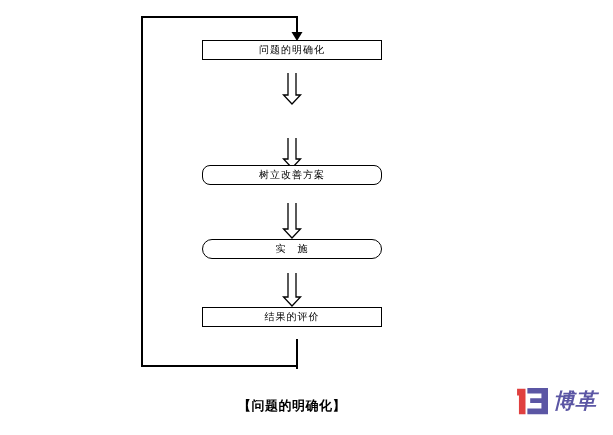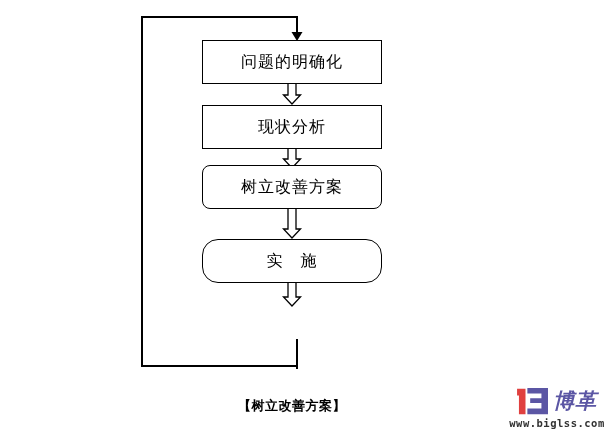--- a/index.html
+++ b/index.html
@@ -19,28 +19,28 @@
     position: absolute;
     left: 0;
     top: 0;
     width: 613px;
     height: 435px;
   }
   .flow-box {
     position: absolute;
     left: 202px;
     width: 180px;
-    height: 44px;
+    height: 20px;
     box-sizing: border-box;
     border: 1.5px solid #000000;
     background: #FFFFFF;
     display: flex;
     align-items: center;
     justify-content: center;
-    font-size: 16px;
+    font-size: 10px;
     color: #000000;
     letter-spacing: 1px;
   }
   .box1 { top: 40px; }
   .box2 { top: 105px; }
   .box3 { top: 165px; border-radius: 8px; }
   .box4 { top: 239px; border-radius: 16px; }
   .box5 { top: 307px; }
   .caption {
     position: absolute;
@@ -103,36 +103,35 @@
 
     <path d="M288,73 L288,95 L283.5,95 L292,104 L300.5,95 L296,95 L296,73" fill="#FFFFFF" stroke="#000000" stroke-width="1.3"></path>
     <path d="M288,138 L288,159 L283.5,159 L292,168 L300.5,159 L296,159 L296,138" fill="#FFFFFF" stroke="#000000" stroke-width="1.3"></path>
     <path d="M288,203 L288,229 L283.5,229 L292,238 L300.5,229 L296,229 L296,203" fill="#FFFFFF" stroke="#000000" stroke-width="1.3"></path>
     <path d="M288,273 L288,297 L283.5,297 L292,306 L300.5,297 L296,297 L296,273" fill="#FFFFFF" stroke="#000000" stroke-width="1.3"></path>
   </svg>
 
   <div class="flow-box box1">
     <span>问题的明确化</span>
   </div>
-  <div class="flow-box box2">
-    <span>现状分析</span>
-  </div>
   <div class="flow-box box3">
     <span>树立改善方案</span>
   </div>
   <div class="flow-box box4">
     <span>实　施</span>
   </div>
+  <div class="flow-box box5">
+    <span>结果的评价</span>
+  </div>
 
-  <div class="caption">【树立改善方案】</div>
+  <div class="caption">【问题的明确化】</div>
 
   <div class="logo">
     <div class="logo-row">
       <svg class="logo-mark" viewBox="0 0 34 32" xmlns="http://www.w3.org/2000/svg">
         <path d="M0,3 H9 V30 H2 V10 H0 Z" fill="#E0403F"></path>
         <path d="M11,2 H33 V30 H11 V24 H26 V18 H14 V13 H26 V8 H11 Z" fill="#5B56A4"></path>
       </svg>
       <span class="logo-brand">博革</span>
     </div>
-    <div class="logo-url">www.biglss.com</div>
   </div>
 
 </div>
 
 </body></html>

